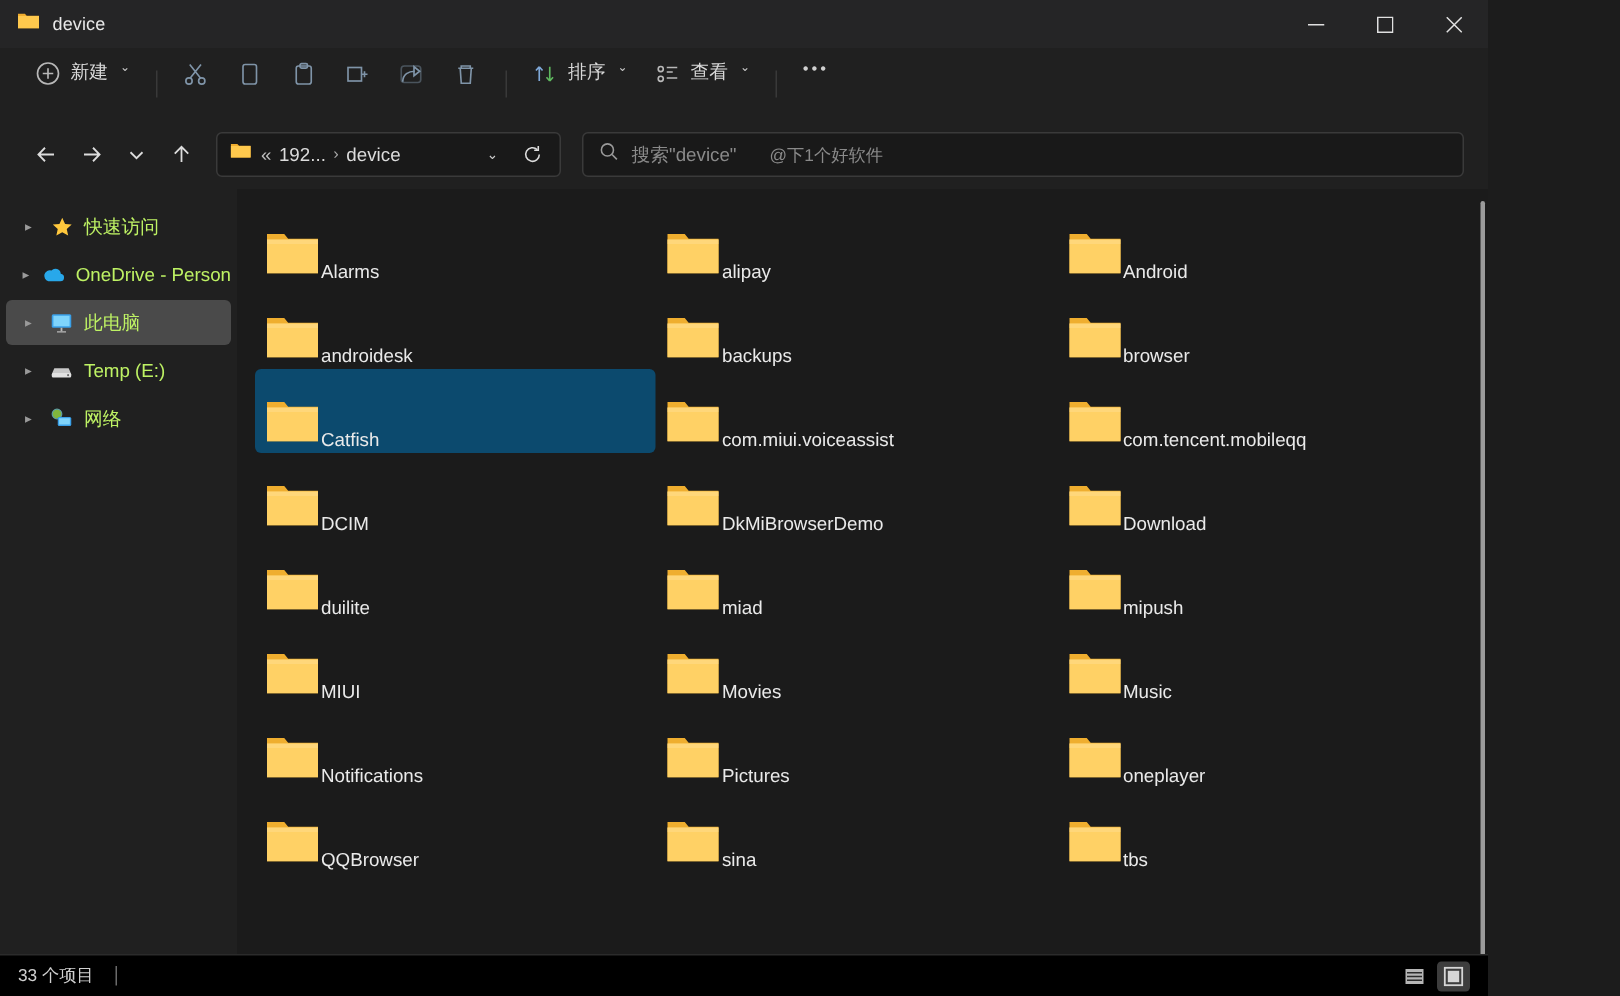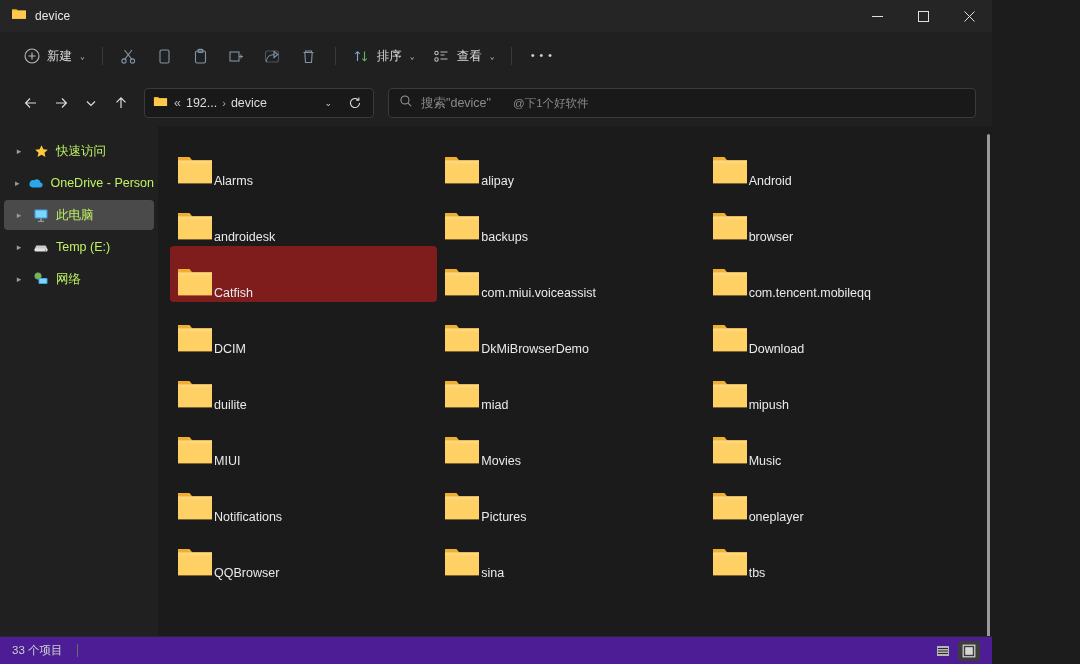--- a/index.html
+++ b/index.html
@@ -24,22 +24,22 @@
     width:46px; height:32px; display:flex; align-items:center; justify-content:center;
     color:#e0e0e0;
   }
 
   
   .toolbar {
     height:48px; flex:0 0 48px; background:#202020;
     display:flex; align-items:center; padding:0 14px; gap:0;
   }
   .tb-item {
-    height:32px; display:flex; align-items:center; gap:6px;
-    padding:0 9px; border-radius:4px; color:#d8d8d8; font-size:12.5px;font-family:Liberation Mono, monospace;
+    height:32px; display:flex; align-items:flex-start; gap:6px;
+    padding:0 9px; border-radius:4px; color:#d8d8d8; font-size:12.5px;
   }
   .tb-sep { width:1px; height:18px; background:#393939; margin:0 8px; }
   .chev { font-size:8px; color:#c8c8c8; margin-left:2px; }
   .tb-icon { width:18px; height:18px; display:flex; align-items:center; justify-content:center; }
   .tb-icon svg { display:block; }
 
   
   .navrow {
     height:46px; flex:0 0 46px; display:flex; align-items:center;
     padding:0 16px; gap:0; background:#202020;
@@ -86,34 +86,34 @@
   .content { flex:1; background:#1b1b1b; position:relative; overflow:hidden; }
   .grid {
     display:grid; grid-template-columns:repeat(3, 1fr);
     padding:8px 20px 0 12px; gap:0;
   }
   .cell {
     display:flex; align-items:flex-end; 
     height:56px; padding:6px 10px 0 6px; border-radius:4px;
     align-self:start;
   }
-  .cell.selected { background:#7f1d1d; }
+  .cell.selected { background:#0c4a6e; }
   .cell-label {
     font-size:12.5px; color:#eaeaea; line-height:17px;
     padding-top:5px; word-break:break-word;
   }
   
   .vscroll {
     position:absolute; right:2px; top:8px; width:3px; height:520px;
     background:#9a9a9a; border-radius:2px;
   }
 
   
   .statusbar {
-    height:28px; flex:0 0 28px; background:#4c1d95;
+    height:28px; flex:0 0 28px; background:#000000;
     display:flex; align-items:center; padding:0 12px;
     border-top:1px solid #2b2b2b;
   }
   .status-text { font-size:11.5px; color:#d0d0d0; }
   .status-sep { width:1px; height:13px; background:#6a6a6a; margin-left:14px; }
   .view-toggles { margin-left:auto; display:flex; gap:4px; align-items:center; }
   .vt { width:22px; height:20px; display:flex; align-items:center; justify-content:center; border-radius:3px; }
   .vt.active { background:#3d3d3d; }
 </style>
 </head>

